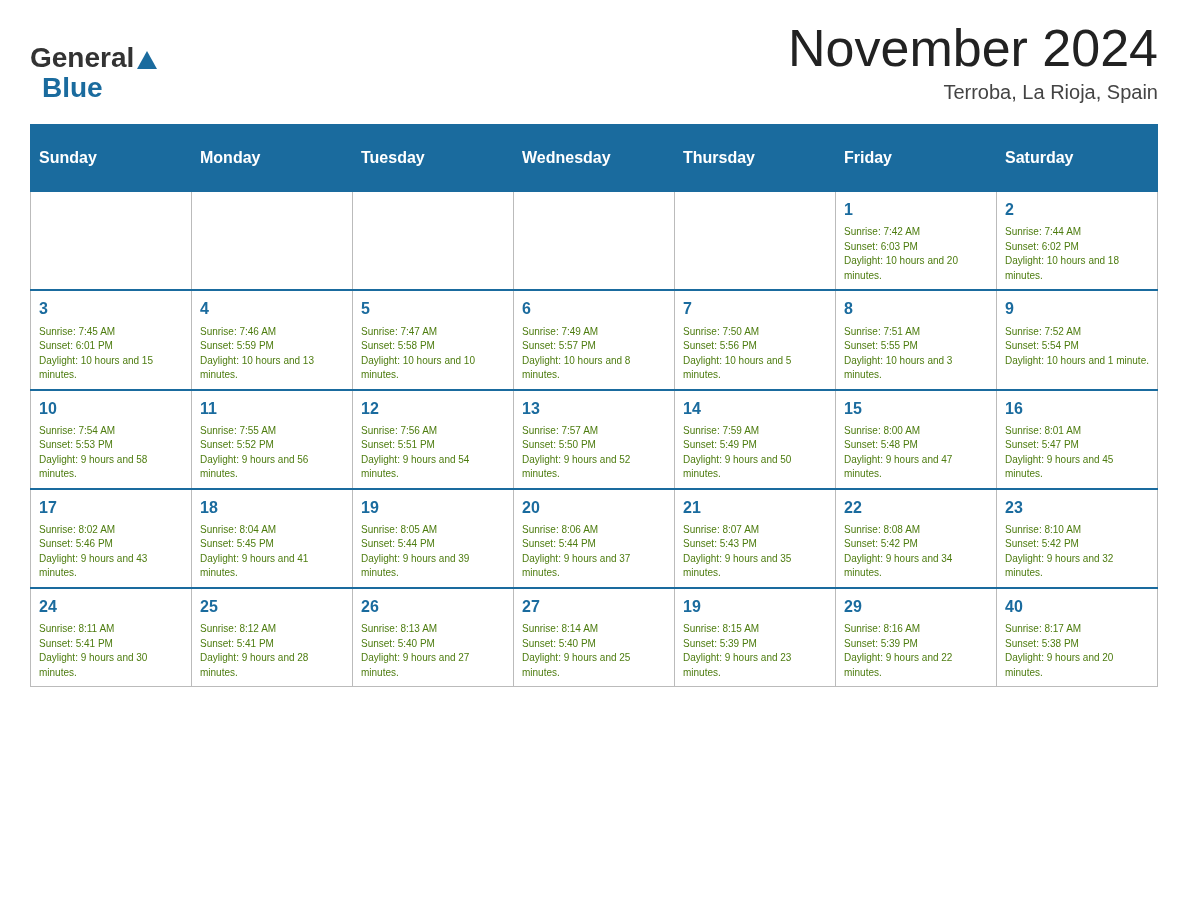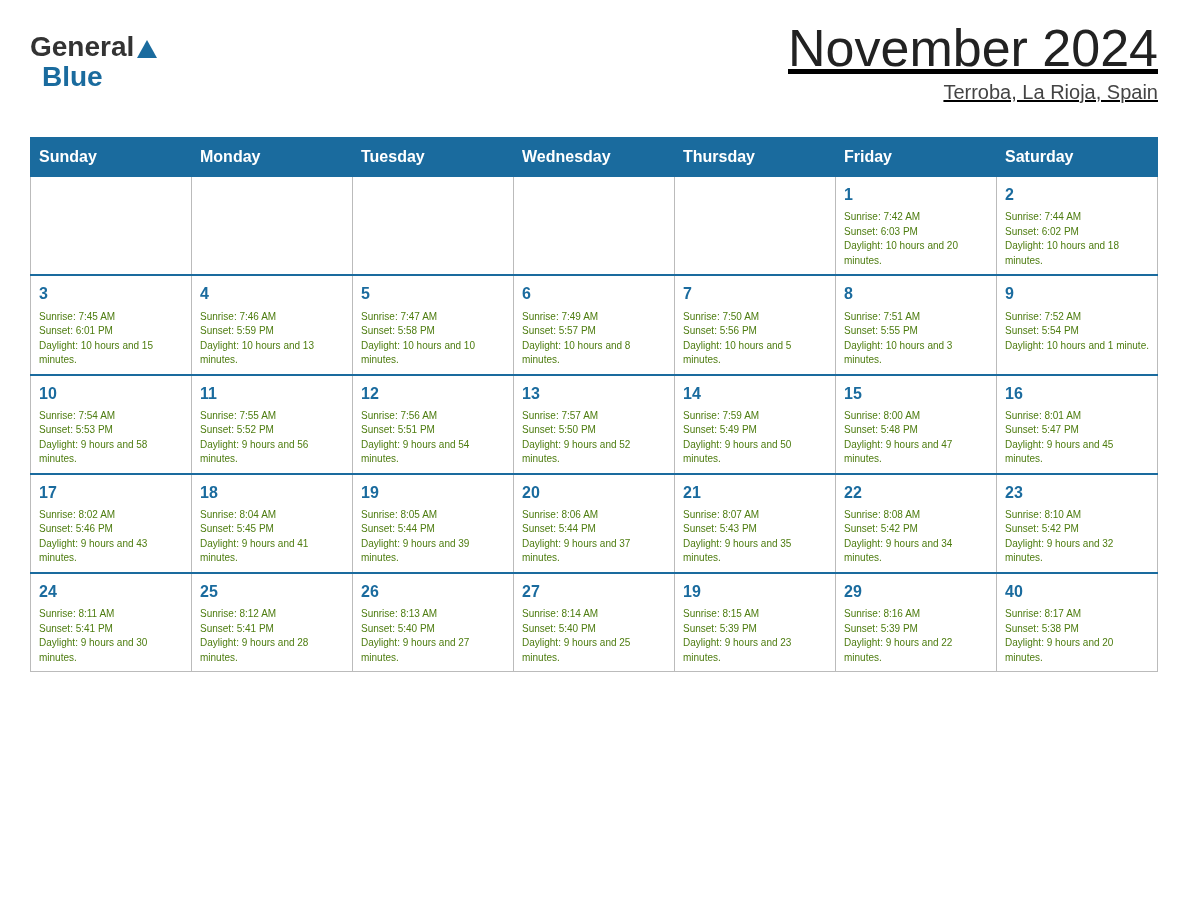--- a/index.html
+++ b/index.html
@@ -6,22 +6,22 @@
     body {
       font-family: Arial, sans-serif;
       background: #fff;
       padding: 20px 30px;
       width: 1188px;
       min-height: 918px;
     }
     .header {
       display: flex;
       justify-content: space-between;
-      align-items: center;
-      margin-bottom: 33px;
+      align-items: flex-end;
+      margin-bottom: 20px;
     }
     .logo-text-general {
       font-size: 28px;
       font-weight: bold;
       color: #333;
     }
     .logo-blue {
       font-size: 28px;
       font-weight: bold;
       color: #1a6b9e;
@@ -35,21 +35,20 @@
       display: flex;
       align-items: center;
     }
     .logo-line2 {
       display: flex;
       align-items: center;
       margin-top: -4px;
     }
     .title-block {
       text-align: right;
-      text-decoration: underline;
     }
     .page-title {
       font-size: 52px;
       font-weight: normal;
       color: #222;
       line-height: 1.1;
     }
     .subtitle {
       font-size: 20px;
       color: #444;
@@ -58,21 +57,21 @@
     .calendar {
       width: 100%;
       border-collapse: collapse;
       border: 1px solid #999;
     }
     .calendar th {
       background-color: #1a6b9e;
       color: #fff;
       font-size: 16px;
       font-weight: bold;
-      padding: 10px 8px;
+      padding: 24px 8px;
       text-align: left;
       border: 1px solid #1a6b9e;
     }
     .calendar td {
       width: 14.28%;
       vertical-align: top;
       padding: 6px 8px;
       border: 1px solid #bbb;
       min-height: 100px;
       font-size: 13px;

